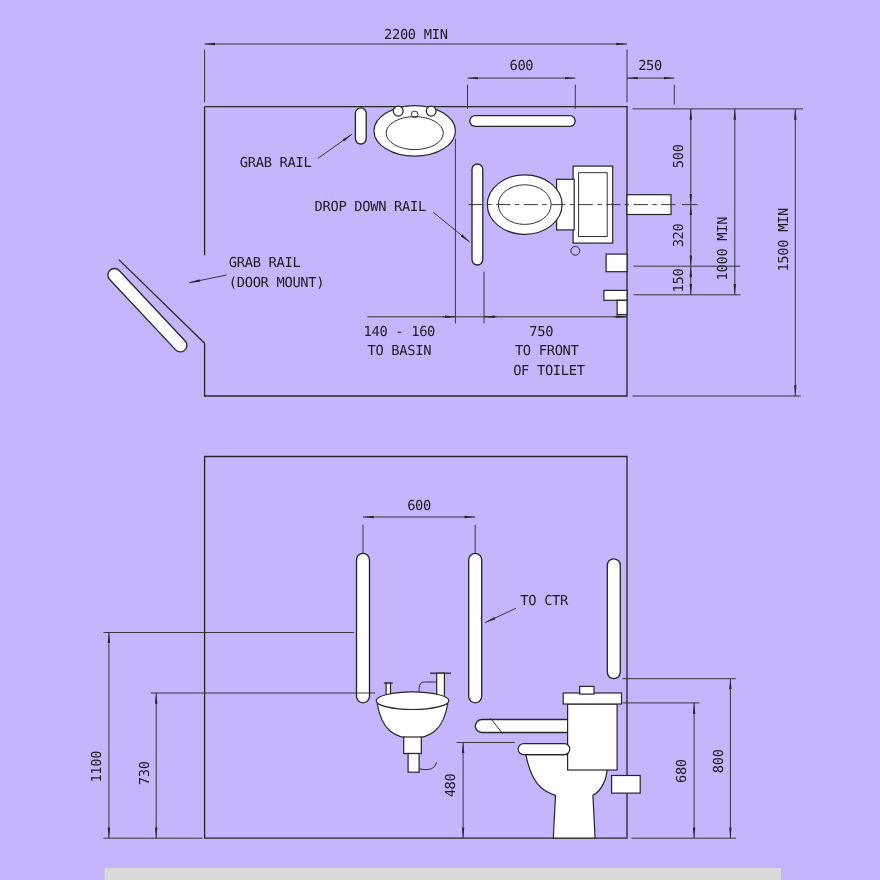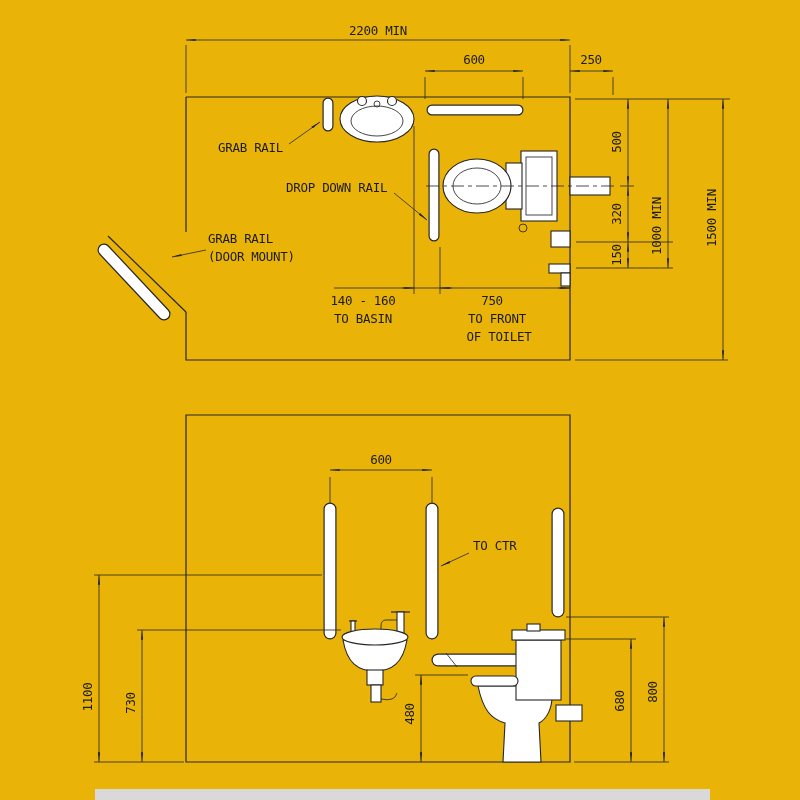--- a/index.html
+++ b/index.html
@@ -1,16 +1,16 @@
 <!DOCTYPE html>
 <html><head>
 <meta charset="utf-8">
 <style>
   html,body{margin:0;padding:0;background:#ffffff}
-  .stage{position:relative;width:800px;height:800px;background:#eab308;overflow:hidden;
+  .stage{position:relative;width:800px;height:800px;background:#c4b5fd;overflow:hidden;
          font-family:"DejaVu Sans Mono",monospace}
   svg{display:block}
   svg text{font-family:"DejaVu Sans Mono",monospace;font-size:12.5px;fill:#1c1c1c;letter-spacing:-0.3px}
   .ln  {stroke:#262626;stroke-width:1.2;fill:none}
   .fix {stroke:#262626;stroke-width:1.1;fill:#ffffff}
   .thin{stroke:#262626;stroke-width:0.85;fill:none}
   .dim {stroke:#2e2e2e;stroke-width:0.85;fill:none}
   .cl  {stroke:#2e2e2e;stroke-width:0.85;fill:none;stroke-dasharray:13 4 4 4}
   .bar-o {stroke:#262626;stroke-width:13;stroke-linecap:round;fill:none}
   .bar-i {stroke:#ffffff;stroke-width:10.6;stroke-linecap:round;fill:none}

